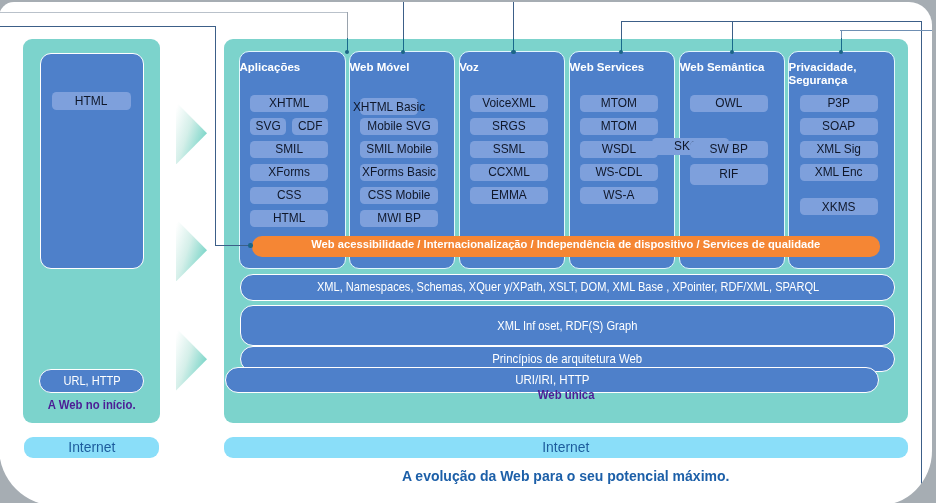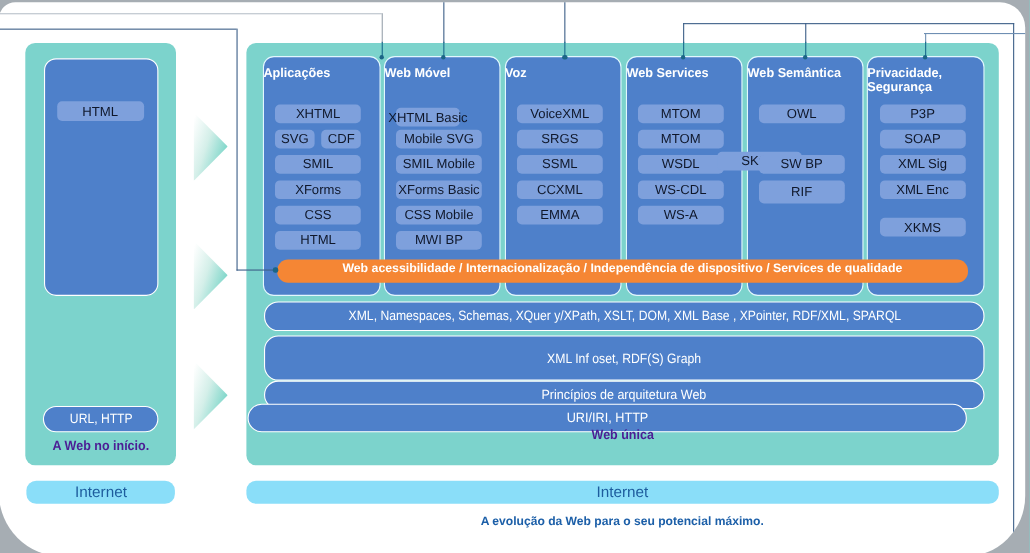--- a/index.html
+++ b/index.html
@@ -55,21 +55,21 @@
   .sbar{position:absolute;background:#4e80ca;border:1.5px solid #ffffff;
         border-radius:13px;box-sizing:border-box;
         display:flex;align-items:center;justify-content:center;
         color:#ffffff;font-size:12px;white-space:nowrap;}
 
   
   .arrow{position:absolute;}
 
   
   .caption{position:absolute;text-align:center;color:#1c5fa8;
-           font-weight:bold;font-size:11px;}
+           font-weight:bold;font-size:14px;}
 </style>
 </head>
 <body>
 
 <div id="slide">
   <div id="layers">
       <div class="conn conn-h" style="left: 0px; top: 10.4px; width: 348.2px; background: rgb(185, 193, 202);"></div>
       <div class="conn conn-v" style="left: 347.6px; top: 10.4px; height: 26.4px; background: rgb(154, 163, 173);"></div>
       <div class="conn conn-v" style="left: 347.6px; top: 36px; height: 14px; background: rgb(23, 105, 140);"></div>
       <div class="conn conn-v" style="left: 403.6px; top: -4px; height: 41px; background: rgb(60, 95, 136);"></div>

